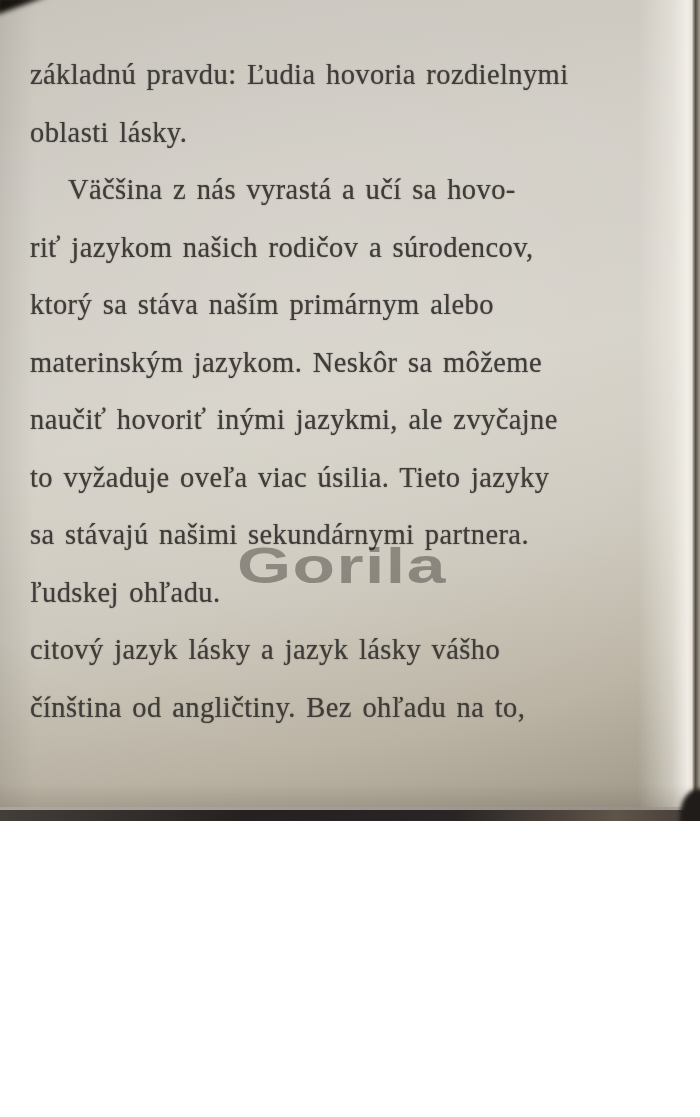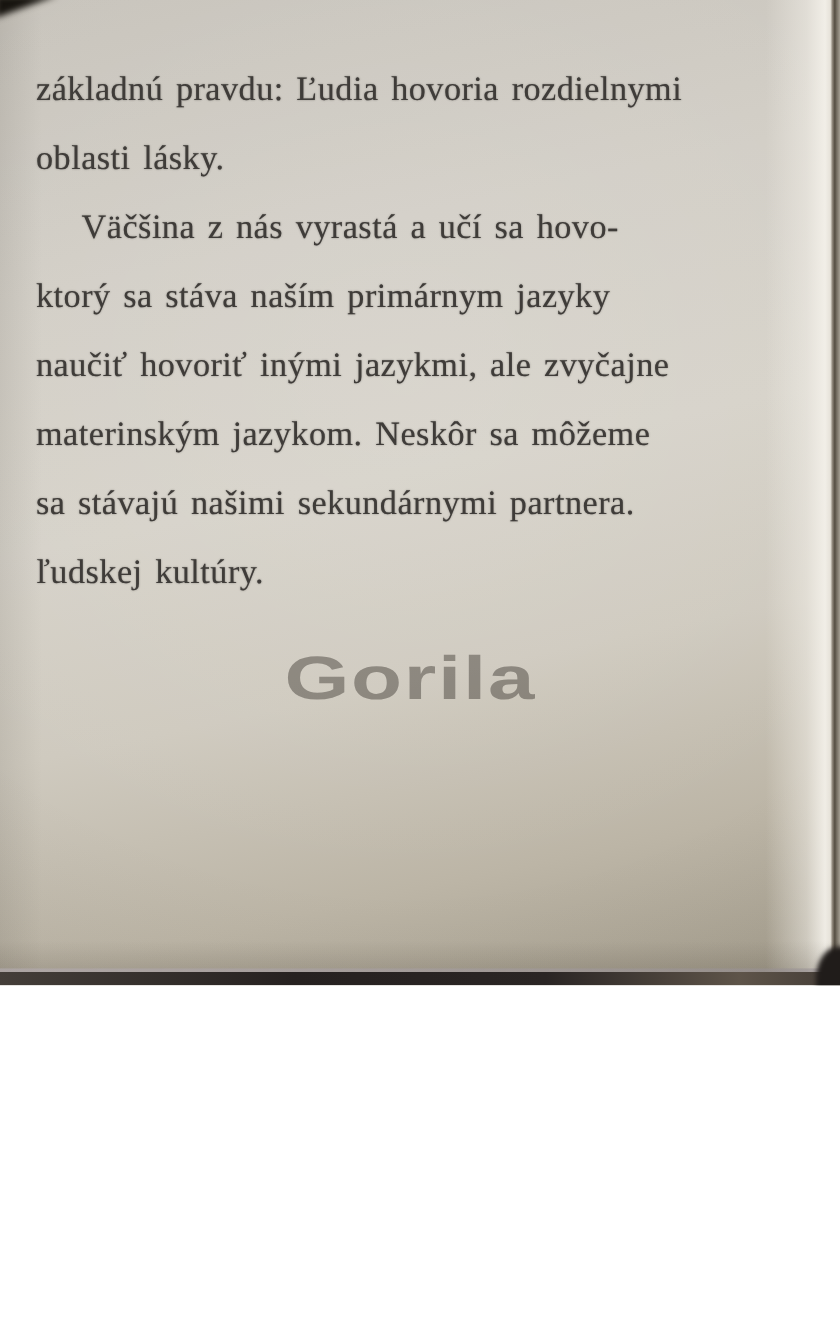--- a/index.html
+++ b/index.html
@@ -137,26 +137,30 @@
 <body>
 
 <div class="photo">
 
   <div class="textblock">
 
     <div class="line">základnú pravdu: Ľudia hovoria rozdielnymi</div>
     <div class="line">oblasti lásky.</div>
 
     <div class="line indent">Väčšina z nás vyrastá a učí sa hovo-</div>
-    <div class="line">ktorý sa stáva naším primárnym jazyky</div>
+    <div class="line">riť jazykom našich rodičov a súrodencov,</div>
+    <div class="line">ktorý sa stáva naším primárnym alebo</div>
+    <div class="line">materinským jazykom. Neskôr sa môžeme</div>
     <div class="line">naučiť hovoriť inými jazykmi, ale zvyčajne</div>
-    <div class="line">materinským jazykom. Neskôr sa môžeme</div>
+    <div class="line">to vyžaduje oveľa viac úsilia. Tieto jazyky</div>
     <div class="line">sa stávajú našimi sekundárnymi partnera.</div>
-    <div class="line">ľudskej kultúry.</div>
+    <div class="line">ľudskej ohľadu.</div>
 
+    <div class="line">citový jazyk lásky a jazyk lásky vášho</div>
+    <div class="line">čínština od angličtiny. Bez ohľadu na to,</div>
   </div>
 
   <div class="watermark">Gorila</div>
 
   <div class="heart-wrap">
     <span>
       <svg width="84" height="78" viewBox="0 0 100 92">
         <path d="M50 87 C 27 68, 7 50, 7 30 C 7 13.5, 19.5 5.5, 30.5 5.5 C 40.5 5.5, 47.5 11.5, 50 19.5 C 52.5 11.5, 59.5 5.5, 69.5 5.5 C 80.5 5.5, 93 13.5, 93 30 C 93 50, 73 68, 50 87 Z" fill="#c7bfc7" fill-opacity="0.88"></path>
       </svg>
     </span>

